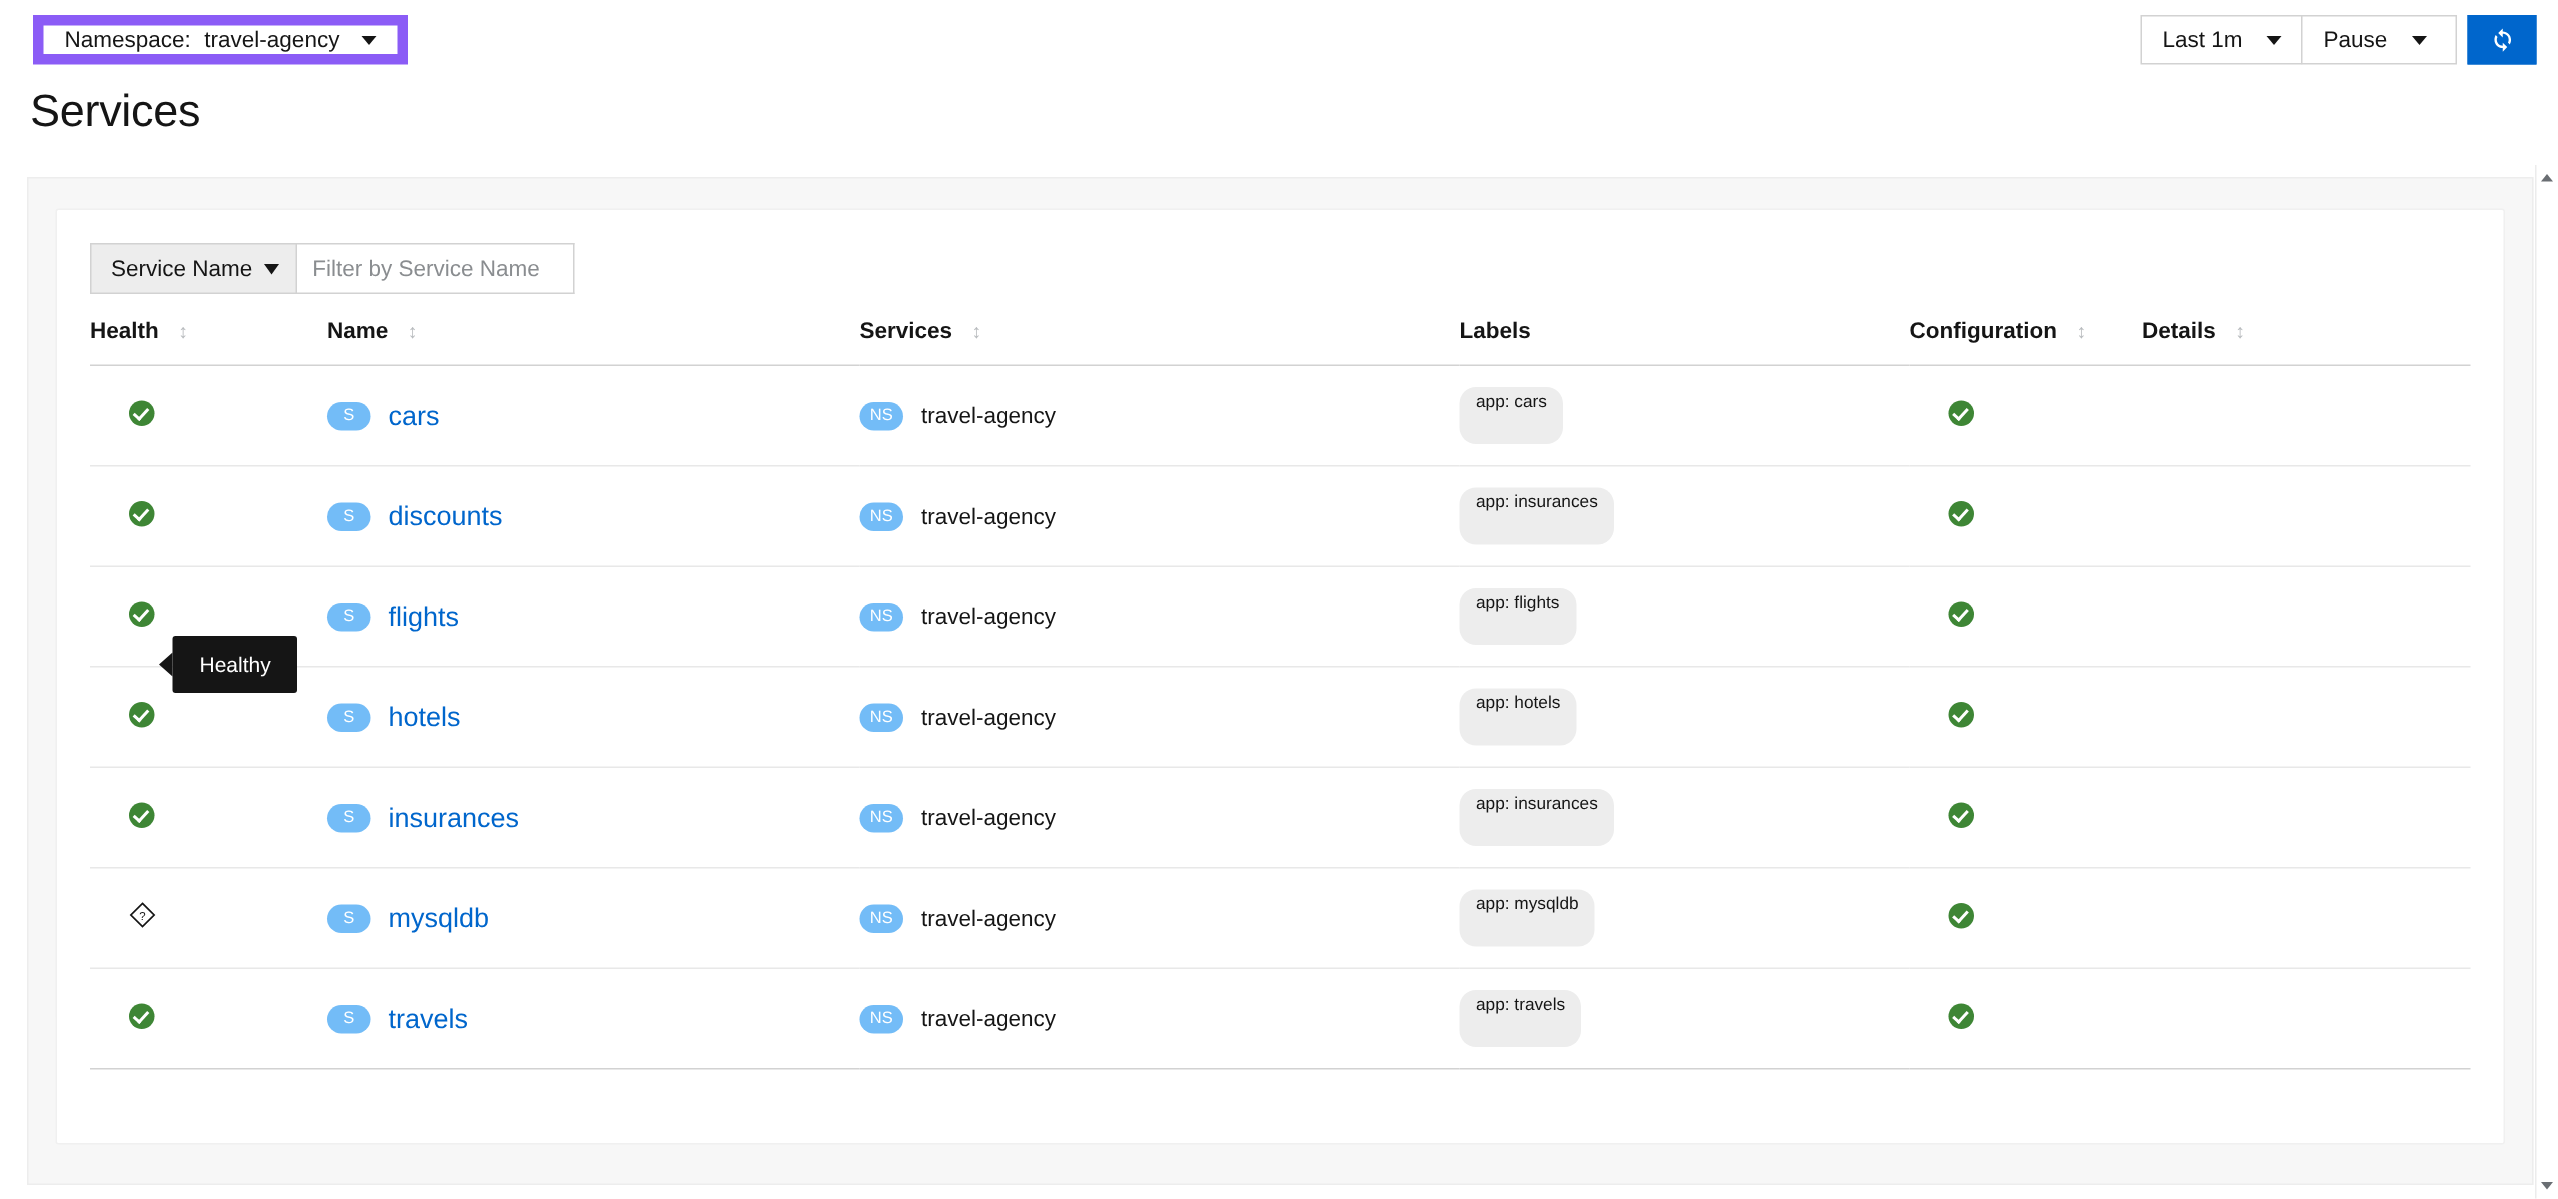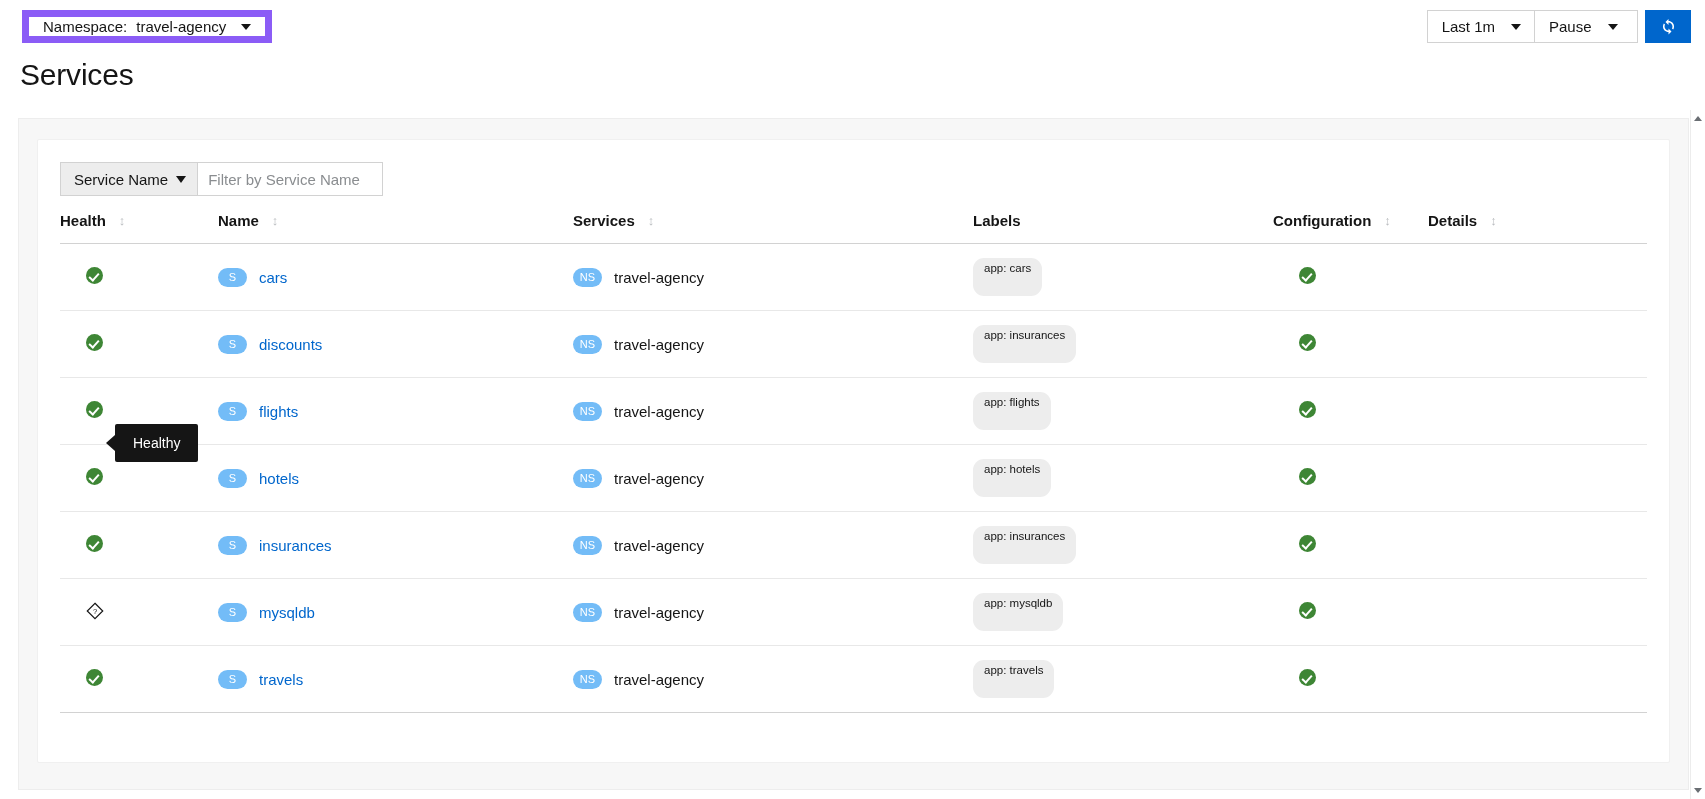--- a/index.html
+++ b/index.html
@@ -211,21 +211,21 @@
     font-size: 11px;
     font-weight: 400;
     margin-right: 12px;
     vertical-align: middle;
     flex: 0 0 auto;
   }
   .cell-flex { display: flex; align-items: center; }
   .svc-link {
     color: #0066cc;
     text-decoration: none;
-    font-size: 15px;
+    font-size: 18px;
     cursor: pointer;
   }
   .ns-text { font-size: 15px; color: #151515; }
 
   .label-pill {
     display: inline-block;
     background: #ededed;
     color: #151515;
     border-radius: 11px;
     font-size: 11.5px;

